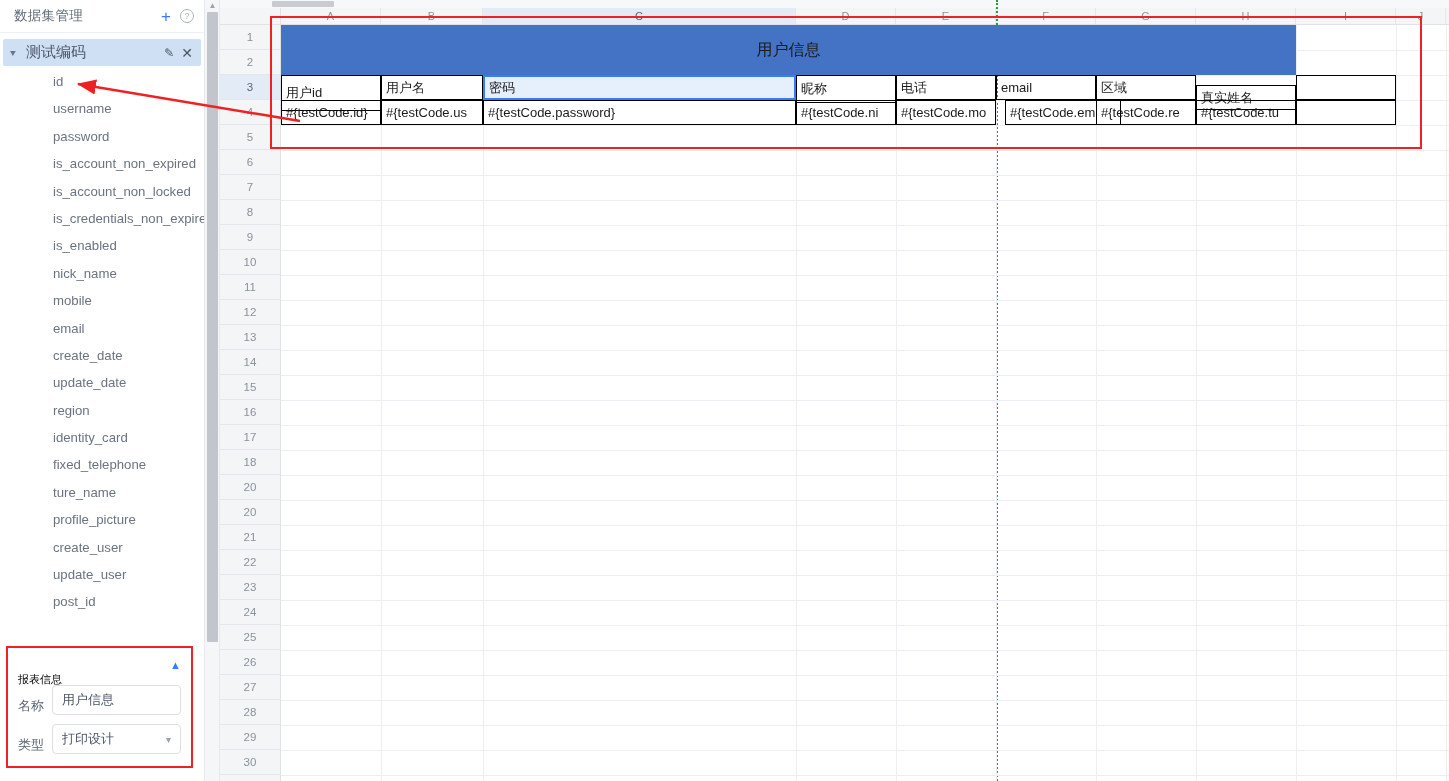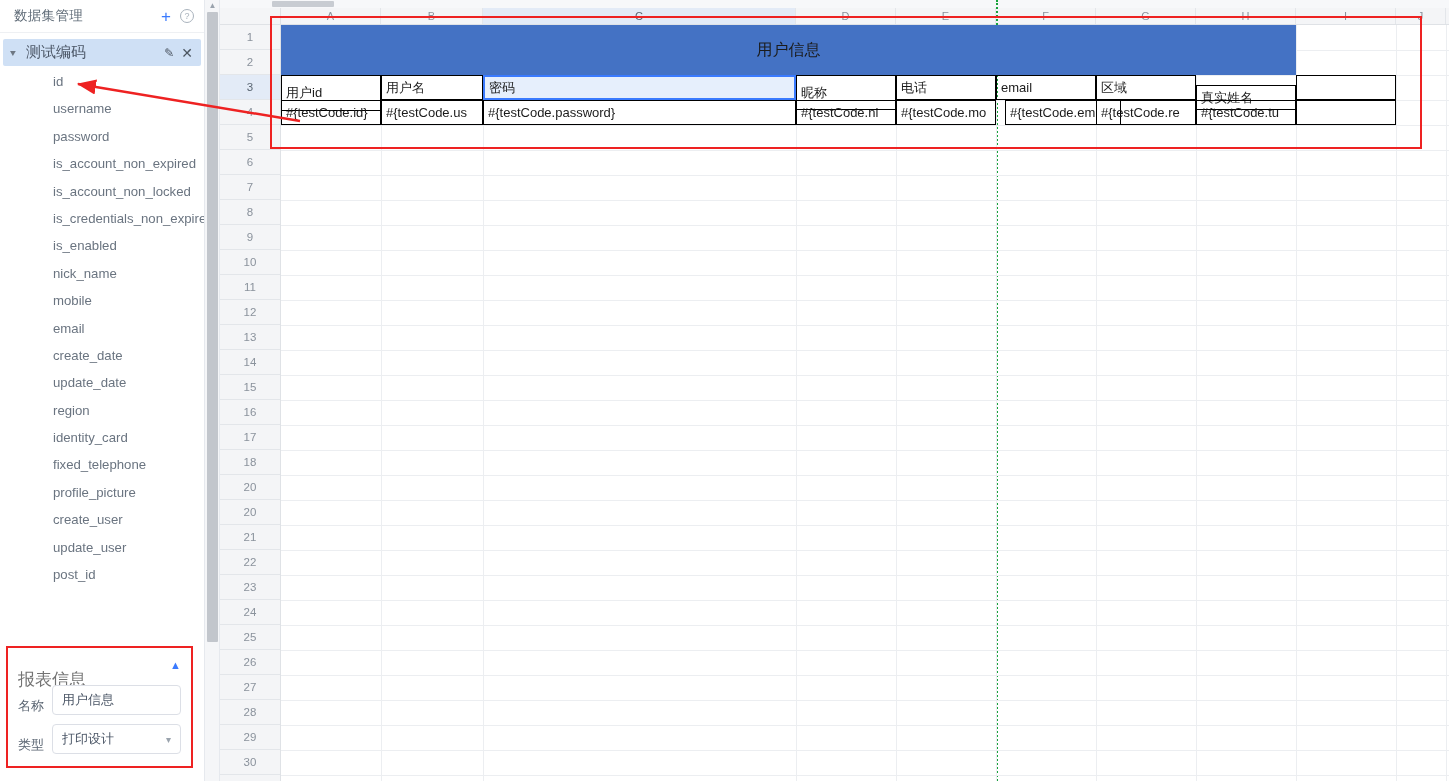--- a/index.html
+++ b/index.html
@@ -67,21 +67,21 @@
   }
 
   
   #report-info {
     position:absolute; left:6px; top:646px; width:187px;
     border:2px solid #ee2222;
     background:#fff;
     padding:6px 10px 12px 10px;
   }
   .ri-head { display:flex; align-items:center; height:22px; }
-  .ri-head .ri-title { color:#737373; font-size:17px; flex:1;margin-top:28px;}
+  .ri-head .ri-title { color:#000000; font-size:11px; flex:1;margin-top:28px;}
   .ri-head .ri-chev { color:#3a7afe; font-size:11px; }
   .ri-row { display:flex; align-items:flex-end; margin-top:9px; }
   .ri-row .ri-label { width:34px; color:#5a6572; font-size:13px; }
   .ri-input {
     flex:1; height:30px; border:1px solid #dcdfe6; border-radius:4px;
     padding:0 9px; color:#4b5666; font-size:13px;
     display:flex; align-items:center; background:#fff;
     font-family:inherit;
   }
   .ri-select { justify-content:space-between; cursor:pointer; }
@@ -211,20 +211,21 @@
           <div class="field-item">is_credentials_non_expire</div>
           <div class="field-item">is_enabled</div>
           <div class="field-item">nick_name</div>
           <div class="field-item">mobile</div>
           <div class="field-item">email</div>
           <div class="field-item">create_date</div>
           <div class="field-item">update_date</div>
           <div class="field-item">region</div>
           <div class="field-item">identity_card</div>
           <div class="field-item">fixed_telephone</div>
+          <div class="field-item">ture_name</div>
           <div class="field-item">profile_picture</div>
           <div class="field-item">create_user</div>
           <div class="field-item">update_user</div>
           <div class="field-item">post_id</div>
         </div>
     </div>
 
     <div id="report-info">
       <div class="ri-head">
         <span class="ri-title">报表信息</span>
@@ -345,21 +346,21 @@
           <div class="gridline-h" style="top: 625px;"></div>
           <div class="gridline-h" style="top: 650px;"></div>
           <div class="gridline-h" style="top: 675px;"></div>
           <div class="gridline-h" style="top: 700px;"></div>
           <div class="gridline-h" style="top: 725px;"></div>
           <div class="gridline-h" style="top: 750px;"></div>
           <div class="cell title-cell" style="left: 0px; top: 0px; width: 1015px; height: 50px; background: rgb(68, 114, 196);">用户信息</div>
           <div class="cell bordered" style="left: 0px; top: 50px; width: 100px; height: 36px;">用户id</div>
           <div class="cell bordered" style="left: 100px; top: 50px; width: 102px; height: 25px;">用户名</div>
           <div class="cell selected" style="left: 202px; top: 50px; width: 313px; height: 25px; z-index: 5;">密码</div>
-          <div class="cell bordered" style="left: 515px; top: 50px; width: 100px; height: 35px;">昵称</div>
+          <div class="cell bordered" style="left: 515px; top: 50px; width: 100px; height: 28px;">昵称</div>
           <div class="cell bordered" style="left: 615px; top: 50px; width: 100px; height: 25px;">电话</div>
           <div class="cell bordered" style="left: 715px; top: 50px; width: 100px; height: 25px;">email</div>
           <div class="cell bordered" style="left: 815px; top: 50px; width: 100px; height: 25px;">区域</div>
           <div class="cell bordered" style="left: 915px; top: 60px; width: 100px; height: 25px;">真实姓名</div>
           <div class="cell bordered" style="left: 1015px; top: 50px; width: 100px; height: 25px;"></div>
           <div class="cell bordered" style="left: 0px; top: 75px; width: 100px; height: 25px;">#{testCode.id}</div>
           <div class="cell bordered" style="left: 100px; top: 75px; width: 102px; height: 25px;">#{testCode.us</div>
           <div class="cell bordered" style="left: 202px; top: 75px; width: 313px; height: 25px;">#{testCode.password}</div>
           <div class="cell bordered" style="left: 515px; top: 75px; width: 100px; height: 25px;">#{testCode.ni</div>
           <div class="cell bordered" style="left: 615px; top: 75px; width: 100px; height: 25px;">#{testCode.mo</div>

